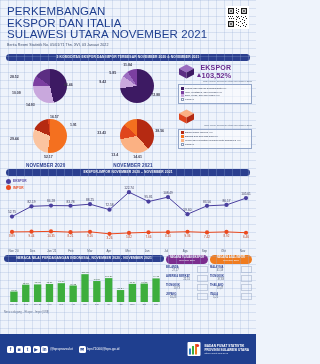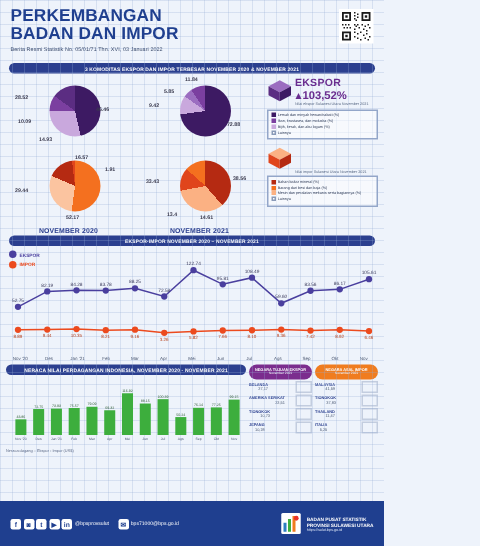--- a/index.html
+++ b/index.html
@@ -16,21 +16,21 @@
       linear-gradient(to right, rgba(150,175,215,.28) 1px, transparent 1px),
       linear-gradient(to bottom, rgba(150,175,215,.28) 1px, transparent 1px);
     background-size:8px 8px;
     pointer-events:none;
   }
   .page { position:relative; width:256px; height:364px; }
 
   
   .header { position:relative; padding:6px 7px 4px 7px; }
   .title {
-    font-size:11.5px; font-weight:bold; color:#1f3f8f;
+    font-size:11.5px; font-weight:normal; color:#1f3f8f;
     letter-spacing:.1px; line-height:11.6px;
   }
   .subtitle {
     font-size:3.6px; color:#3a4a6b; margin-top:2px; letter-spacing:.05px;
   }
   .qr {
     position:absolute; right:7px; top:6px;
     width:23px; height:23px; background:#fff; padding:1px;
   }
   .qr svg { display:block; }
@@ -54,21 +54,21 @@
   .pie {
     position:absolute; width:34px; height:34px; border-radius:50%;
     left:31px; top:6px;
   }
   .pie-lbl {
     position:absolute; font-size:3.5px; color:#3b3b4f; font-weight:bold;
     white-space:nowrap;
   }
 
   
-  .side { width:78px; padding:1px 2px 0 1px; }
+  .side { width:78px; padding:1px 2px 0 1px;text-align:right; }
   .side-card { position:relative; margin-bottom:1px; }
   .side-head { display:flex; align-items:center; gap:2px; }
   .cube { width:17px; height:15px; position:relative; flex:none; }
   .side-ttl { font-size:7px; font-weight:bold; letter-spacing:.2px; }
   .side-pct { font-size:7.5px; font-weight:bold; display:flex; align-items:center; gap:1px; }
   .tri-up { width:0;height:0;border-left:2.6px solid transparent;border-right:2.6px solid transparent;border-bottom:4px solid #6a2d8f; }
   .tri-dn { width:0;height:0;border-left:2.6px solid transparent;border-right:2.6px solid transparent;border-top:4px solid #e03b1e; }
   .side-note { font-size:2.5px; color:#5b6b86; line-height:3px; margin-left:19px; }
   .legend-box {
     border:.5px solid #93a6c9; background:rgba(255,255,255,.5);
@@ -127,21 +127,22 @@
 </style>
 </head>
 <body>
 
 <div class="page">
   <div class="grid-bg"></div>
 
   <div class="header">
     <div class="title">
       <div>PERKEMBANGAN</div>
-      <div>BADAN DAN IMPOR</div>
+      <div>EKSPOR DAN ITALIA</div>
+      <div>SULAWESI UTARA NOVEMBER 2021</div>
     </div>
     <div class="subtitle">Berita Resmi Statistik No. 05/01/71 Thn. XVI, 03 Januari 2022</div>
     <div class="qr">
       <svg width="21" height="21" viewBox="0 0 21 21">
         <rect width="21" height="21" fill="#fff"></rect>
         <g fill="#1a1a1a">
           <rect x="1" y="1" width="6" height="6"></rect>
             <rect x="2.2" y="2.2" width="3.6" height="3.6" fill="#fff"></rect>
             <rect x="3.2" y="3.2" width="1.6" height="1.6"></rect>
           <rect x="14" y="1" width="6" height="6"></rect>

